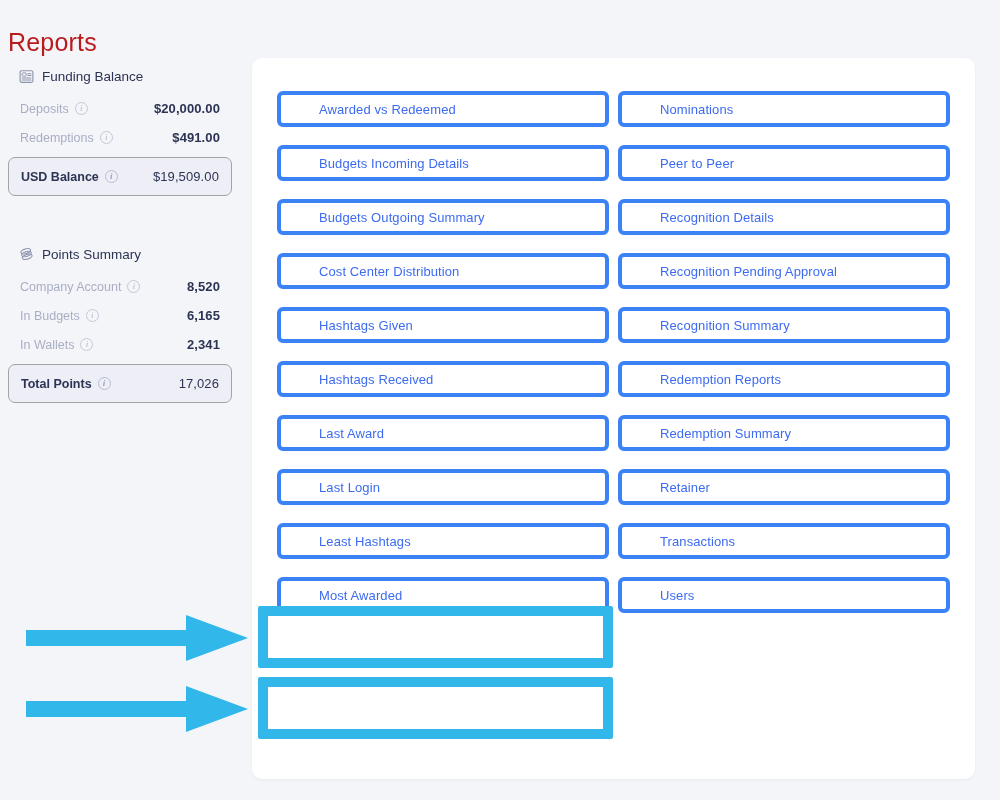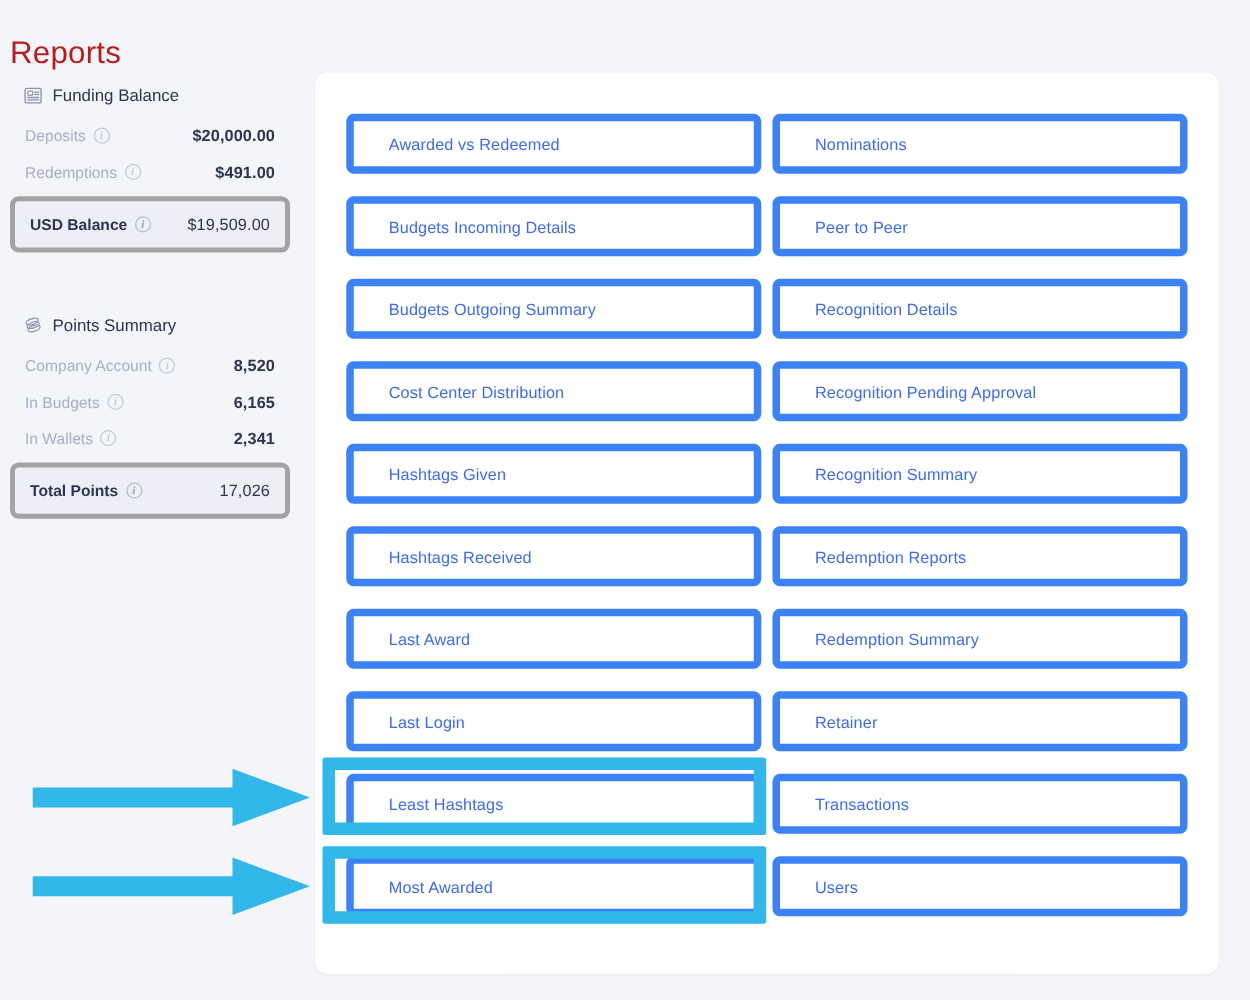--- a/index.html
+++ b/index.html
@@ -87,21 +87,21 @@
     line-height: 11px;
     text-align: center;
     font-style: italic;
     font-family: "Liberation Serif", serif;
     display: inline-block;
     flex: 0 0 auto;
   }
 
   .summary-row.total {
     background: #eeeff6;
-    border: 4px solid #a3a3a3;
+    border: 1px solid #a3a3a3;
     border-radius: 7px;
     padding: 11px 12px;
     margin-top: 5px;
   }
   .summary-row.total .label-wrap {
     color: #2c3353;
     font-weight: 700;
     font-size: 12.5px;
   }
   .summary-row.total .info-icon { color: #9aa0b6; border-color: #b7bdd0; }
@@ -126,27 +126,27 @@
     left: 25px;
     top: 33px;
     width: 673px;
     display: grid;
     grid-template-columns: 332px 332px;
     column-gap: 9px;
     row-gap: 18px;
   }
 
   .report-card {
-    height: 48px;
+    height: 36px;
     background: #ffffff;
-    border: 6px solid #3b82f6;
+    border: 4px solid #3b82f6;
     border-radius: 6px;
     display: flex;
     align-items: center;
-    padding-left: 28px;
+    padding-left: 38px;
     cursor: pointer;
     box-shadow: 0 1px 1px rgba(30,40,80,0.02);
   }
 
   .report-card .link-text {
     color: #3d6bf0;
     font-size: 13px;
     font-weight: 400;
     letter-spacing: 0.1px;
   }

